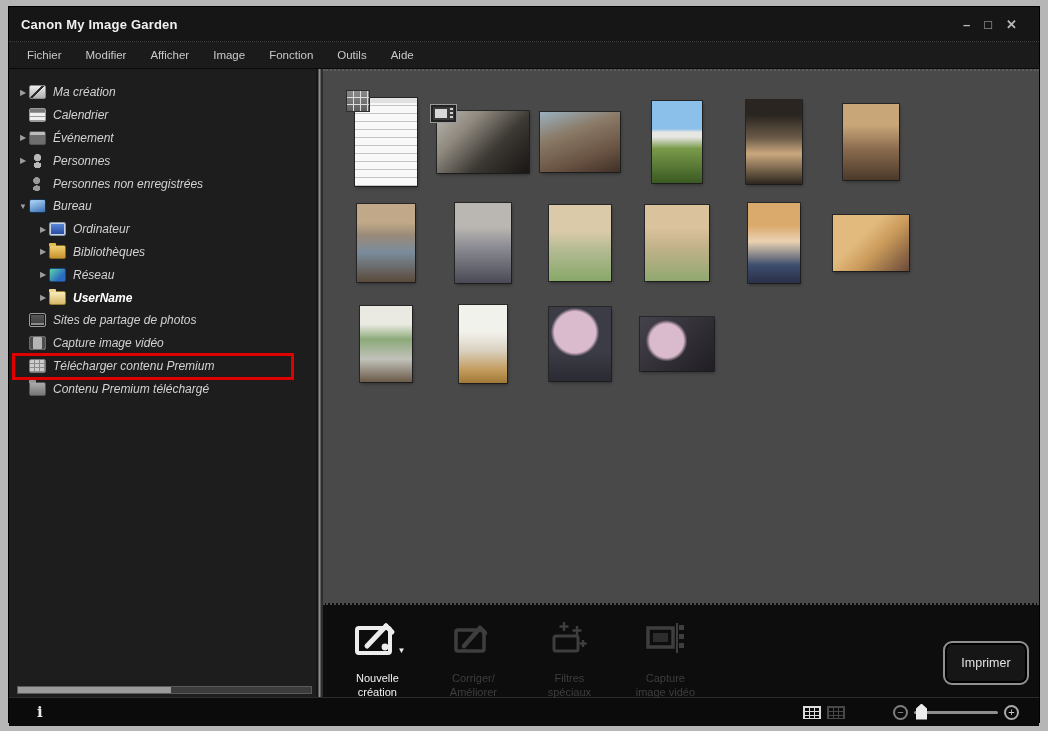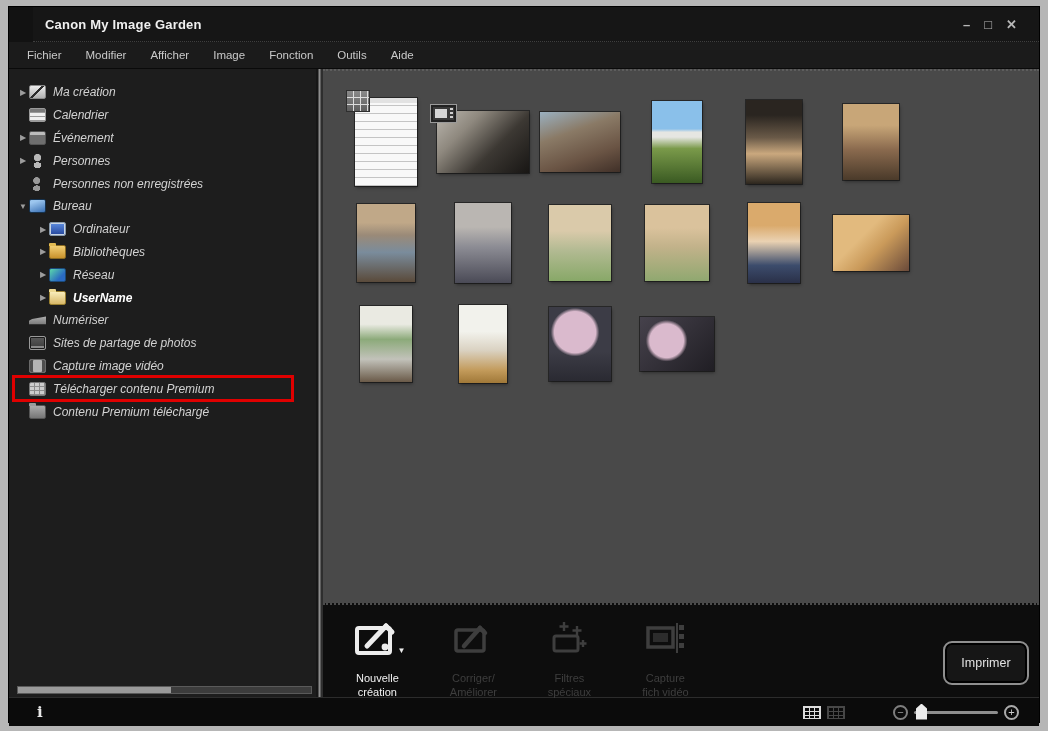--- a/index.html
+++ b/index.html
@@ -1,21 +1,21 @@
 <!DOCTYPE html>
 <html><head>
 <meta charset="utf-8">
 <style>
   html,body{margin:0;padding:0;width:1048px;height:731px;overflow:hidden;
     background:#b6b6b6;font-family:"Liberation Sans",sans-serif;}
   .window{position:absolute;left:8px;top:6px;width:1032px;height:717px;
     background:#121212;border:1px solid #000;box-sizing:border-box;}
   
   .titlebar{height:34px;display:flex;align-items:center;background:#161616;
-    border-bottom:1px dotted #3f3f3f;margin-left:24px;}
+    border-bottom:1px dotted #3f3f3f;}
   .title{color:#f0f0f0;font-size:13px;font-weight:bold;padding-left:12px;letter-spacing:.2px;}
   .wincontrols{margin-left:auto;display:flex;gap:14px;padding-right:22px;}
   .winbtn{color:#b8b8b8;font-size:13px;font-weight:bold;line-height:1;cursor:default;}
   
   .menubar{height:26px;display:flex;align-items:center;background:#1b1b1b;
     border-bottom:1px solid #0a0a0a;}
   .menu-item{color:#c9c9c9;font-size:11.5px;padding:0 10px;margin-left:4px;}
   .menu-item:first-child{margin-left:8px;}
   
   .content{display:flex;height:628px;}
@@ -189,25 +189,20 @@
             <span class="si ic-network"></span>
             <span class="slabel">Réseau</span>
           </div>
           <div class="srow indent1 bold">
             <span class="arrow">▶</span>
             <span class="si ic-userfolder"></span>
             <span class="slabel">UserName</span>
           </div>
           <div class="srow">
             <span class="arrow"></span>
-            <span class="si ic-scanner"></span>
-            <span class="slabel">Numériser</span>
-          </div>
-          <div class="srow">
-            <span class="arrow"></span>
             <span class="si ic-sharing"></span>
             <span class="slabel">Sites de partage de photos</span>
           </div>
           <div class="srow">
             <span class="arrow"></span>
             <span class="si ic-videocap"></span>
             <span class="slabel">Capture image vidéo</span>
           </div>
           <div class="srow hl">
             <span class="arrow"></span>
@@ -317,21 +312,21 @@
           <div class="tool">
             <div class="tool-iconwrap"><svg width="46" height="38" viewBox="0 0 46 38">
                 <rect x="6" y="9" width="25" height="19" fill="none" stroke="currentColor" stroke-width="3.5"></rect>
                 <rect x="11" y="14" width="15" height="9" fill="currentColor" opacity="0.65"></rect>
                 <path d="M35 4v30" stroke="currentColor" stroke-width="2"></path>
                 <rect x="37" y="6" width="5" height="5" fill="currentColor"></rect>
                 <rect x="37" y="15" width="5" height="5" fill="currentColor"></rect>
                 <rect x="37" y="24" width="5" height="5" fill="currentColor"></rect>
               </svg></div>
             <div class="tool-label">Capture
-fich vidéo</div>
+image vidéo</div>
           </div>
           <div class="print-btn" id="print-btn">Imprimer</div>
       </div>
     </div>
   </div>
 
   <div class="statusbar">
     <span class="info-i">i</span>
     <span class="viewtoggles">
       <span class="view-ic active"></span>

